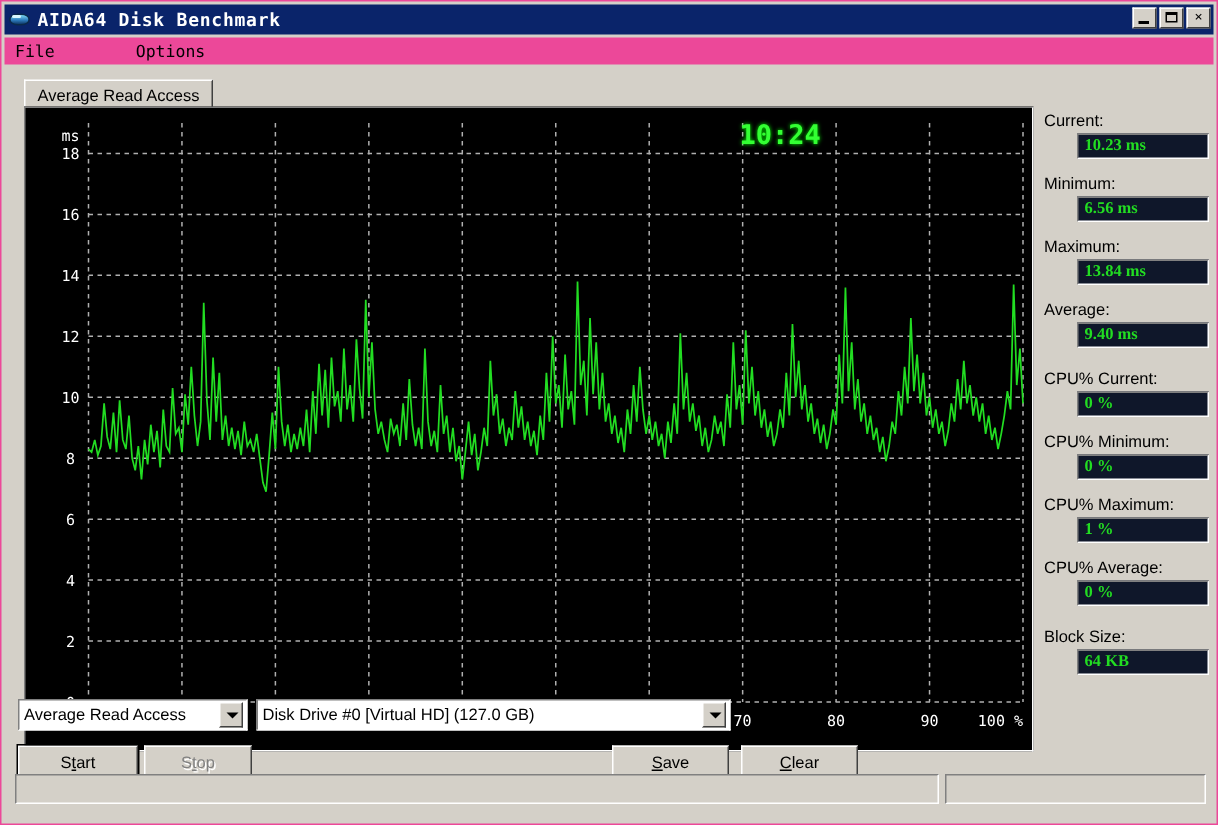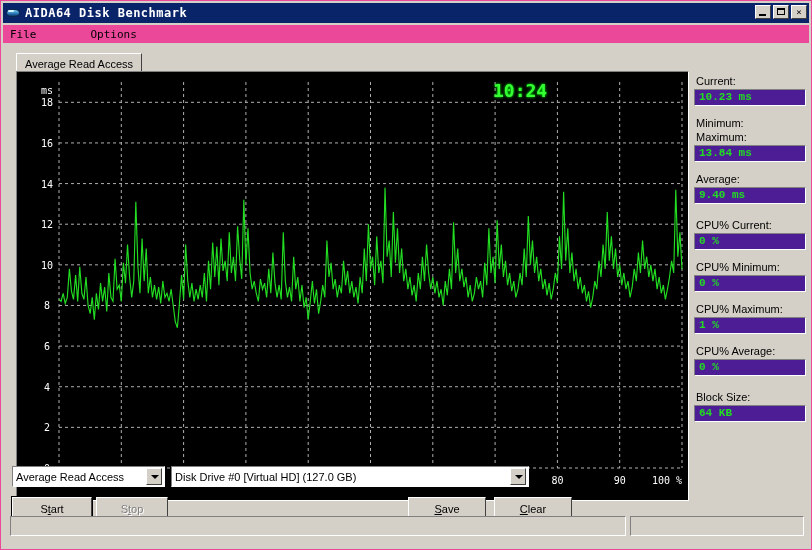--- a/index.html
+++ b/index.html
@@ -152,35 +152,36 @@
   .stats {
     position: absolute; left: 690px; top: 30px;
     width: 112px;
   }
   .stat-label {
     font-size: 11px; color: #000; margin: 0 0 2px 2px;
     white-space: nowrap;
   }
   .stat-box {
     height: 17px;
-    background: #4c1d95;
+    background: #0f172a;
     border-top: 1px solid #808080;
     border-left: 1px solid #808080;
     border-right: 1px solid #ffffff;
     border-bottom: 1px solid #ffffff;
     box-sizing: border-box;
     color: #22dd22;
-    font-family: Liberation Mono, monospace;
+    font-family: Liberation Serif, serif;
     font-weight: bold;
     font-size: 11px;
     line-height: 15px;
     padding-left: 4px;
     margin-bottom: 11px;
     white-space: nowrap;
     overflow: hidden;
+    margin-left: 24px;
   }
   .stat-box.gap-extra { margin-bottom: 15px; }
   
   .combo {
     position: absolute;
     height: 21px;
     background: #ffffff;
     border-top: 1px solid #808080;
     border-left: 1px solid #808080;
     border-right: 1px solid #ffffff;
@@ -336,20 +337,21 @@
           </svg>
         <div class="timer">10:24</div>
       </div>
     </div>
 
     <div class="stats">
       <div class="stat-label">Current:</div>
       <div class="stat-box">10.23 ms</div>
 
       <div class="stat-label">Minimum:</div>
+      <div class="stat-box">6.56 ms</div>
 
       <div class="stat-label">Maximum:</div>
       <div class="stat-box">13.84 ms</div>
 
       <div class="stat-label">Average:</div>
       <div class="stat-box gap-extra">9.40 ms</div>
 
       <div class="stat-label">CPU% Current:</div>
       <div class="stat-box">0 %</div>
 
@@ -366,21 +368,21 @@
       <div class="stat-box">64 KB</div>
     </div>
 
     <div class="combo" style="left:8px; top:421px; width:153px;">
       <span class="val">Average Read Access</span>
       <span class="arrowbtn">
           <span class="tri"></span>
         </span>
     </div>
 
-    <div class="combo" style="left:167px; top:421px; width:358px;">
+    <div class="combo" style="left:167px; top:421px; width:316px;">
       <span class="val">Disk Drive #0  [Virtual HD]  (127.0 GB)</span>
       <span class="arrowbtn">
           <span class="tri"></span>
         </span>
     </div>
 
     <div class="btn focused" style="left:8px; top:452px; width:80px;text-align:right;">
       <span>S<u>t</u>art</span>
     </div>
     <div class="btn disabled" style="left:92px; top:452px; width:72px;">

